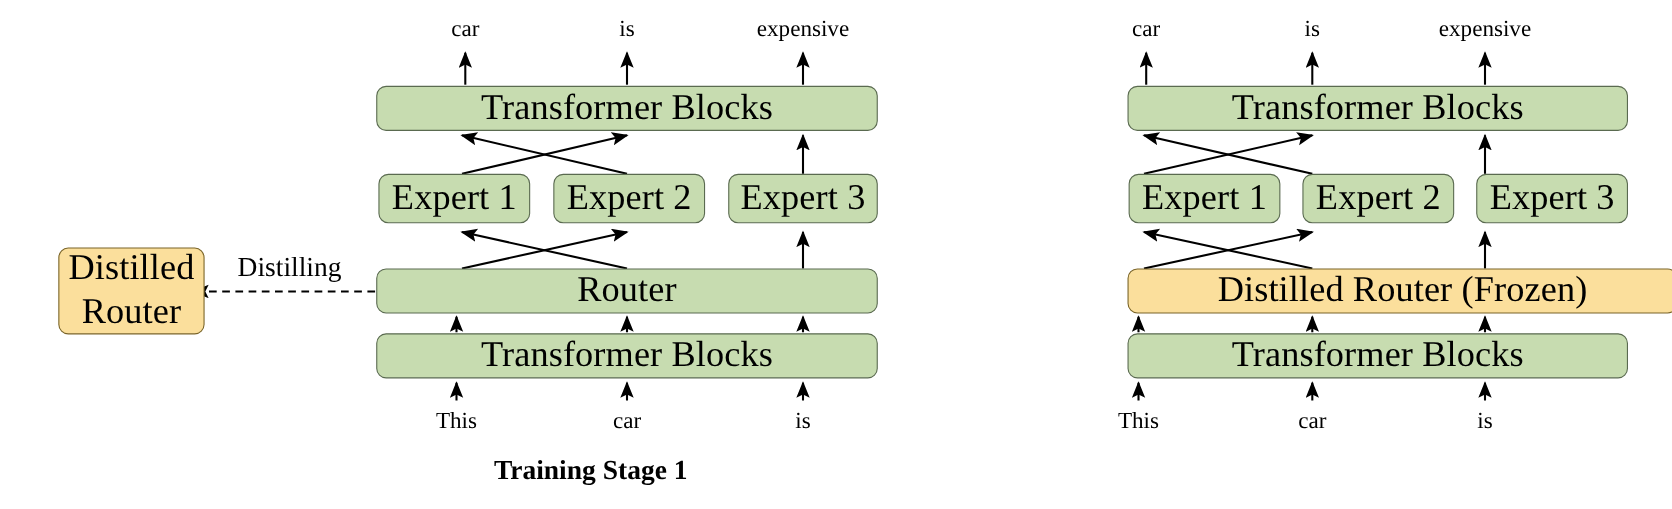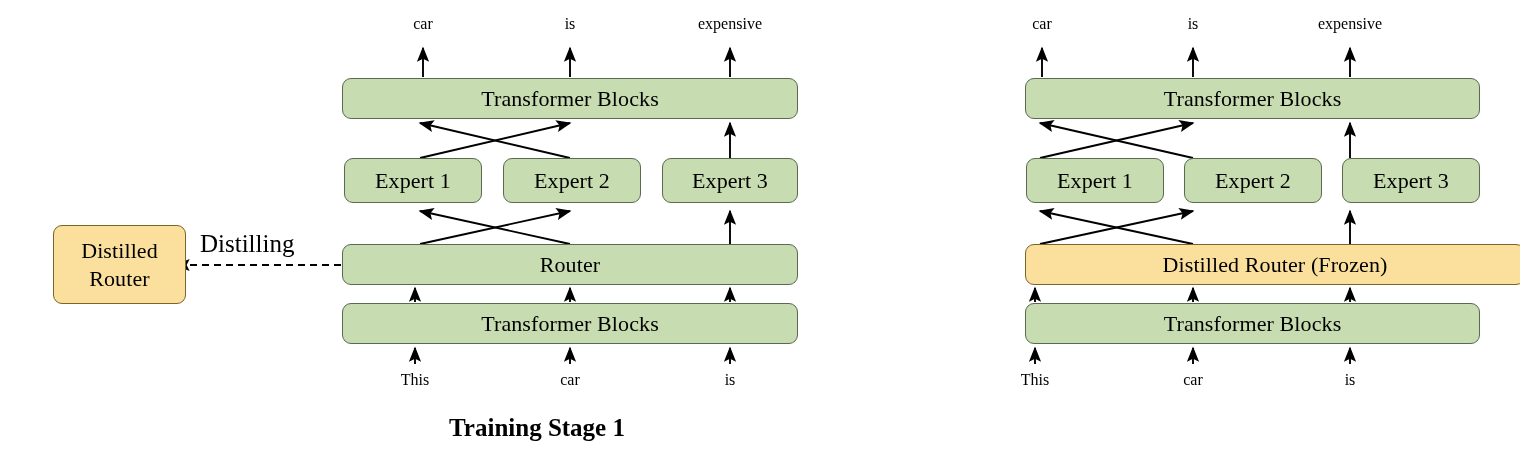--- a/index.html
+++ b/index.html
@@ -31,21 +31,21 @@
   }
 
   .node {
     position: absolute;
     box-sizing: border-box;
     border: 1.6px solid #4d4d4d;
     border-radius: 9px;
     display: flex;
     align-items: center;
     justify-content: center;
-    font-size: 22px;
+    font-size: 33px;
     color: #000000;
     line-height: 1;
     letter-spacing: 0.1px;
     white-space: nowrap;
   }
   .node.green {
     background: #c7dcb0;
     border-color: #5a6a50;
   }
   .node.yellow {
@@ -53,21 +53,21 @@
     border-color: #7a6428;
   }
   .node.two-line {
     flex-direction: column;
     gap: 2px;
     line-height: 1.15;
   }
 
   .token {
     position: absolute;
-    font-size: 16px;
+    font-size: 21px;
     color: #000000;
     white-space: nowrap;
     transform: translateX(-50%);
     line-height: 1;
   }
 
   .edge-label {
     position: absolute;
     font-size: 25px;
     color: #000000;
@@ -137,21 +137,21 @@
 
   <div class="node green" style="left:342px; top:244px; width:456px; height:41px;">Router</div>
 
   <div class="node green" style="left:342px; top:303px; width:456px; height:41px;">Transformer Blocks</div>
 
   <div class="node yellow two-line" style="left:53px; top:225px; width:133px; height:79px;">
     <span>Distilled</span>
     <span>Router</span>
   </div>
 
-  <div class="edge-label" style="left:200px; top:231px;">Distilling</div>
+  <div class="edge-label" style="left:216px; top:231px;">Distilling</div>
 
   <div class="token" style="left:415px; top:372px;">This</div>
   <div class="token" style="left:570px; top:372px;">car</div>
   <div class="token" style="left:730px; top:372px;">is</div>
 
   <div class="caption" style="left:537px; top:415px;">Training Stage 1</div>
 </div>
 
 <div class="stage" id="stage-2">
 

